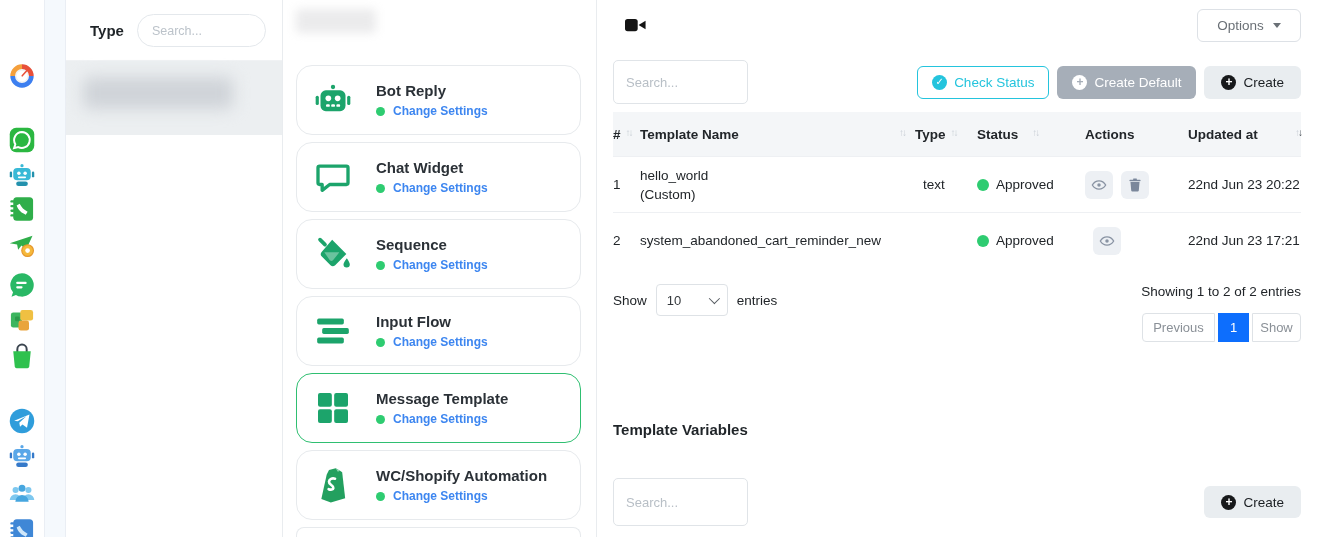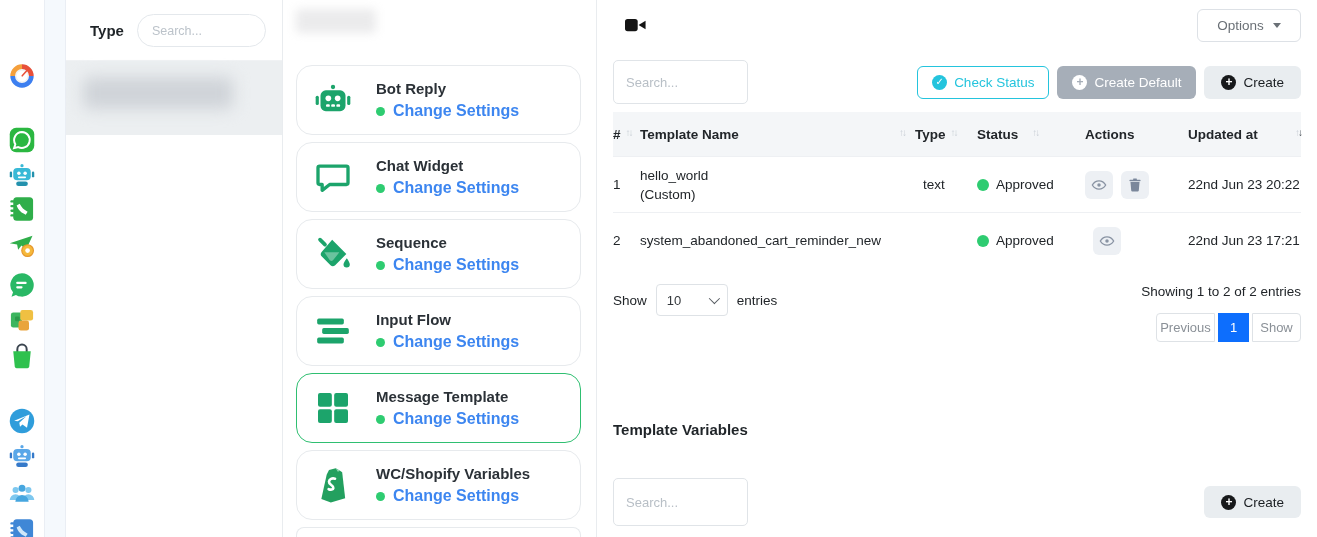--- a/index.html
+++ b/index.html
@@ -26,21 +26,21 @@
   .settings { position:absolute; left:283px; top:0; width:314px; height:537px; background:#fff; border-right:1px solid #e9ecef; }
   .blur-title { margin:9px 0 0 13px; width:80px; height:24px; background:#ebebec; filter:blur(5px); border-radius:3px; }
   .cards { margin:32px 15px 0 13px; }
   .card { height:70px; border:1px solid #e7eaed; border-radius:16px; margin-bottom:7px; background:#fff; display:flex; align-items:center; padding-left:15px; gap:22px; cursor:pointer; }
   .card.selected { border-color:#2fbf71; }
   .card .cicon { width:42px; height:42px; color:#1ca46b; flex:none; display:flex; align-items:center; justify-content:center; }
   .card .cicon svg { width:40px; height:40px; }
   .card-title { font-size:15px; font-weight:bold; color:#2b3137; margin-bottom:5px; }
   .cs-row { display:flex; align-items:center; gap:8px; }
   .gdot { width:9px; height:9px; border-radius:50%; background:#2ecc71; }
-  .cs-link { font-size:16px; font-weight:bold; color:#3d86f0; cursor:pointer; }
+  .cs-link { font-size:12px; font-weight:bold; color:#3d86f0; cursor:pointer; }
   .card.partial { height:10px; margin-bottom:0; border-bottom:none; border-radius:8px 8px 0 0; }
 
   
   .main { position:absolute; left:597px; top:0; right:0; height:537px; background:#fff; padding:0 16px; }
   .main-head { display:flex; align-items:center; margin-top:8px; height:34px; }
   .page-title { font-size:15.5px; font-weight:bold; color:#1f2428; }
   .vid { margin-left:12px; display:flex; align-items:center; }
   .btn { display:inline-flex; align-items:center; justify-content:center; gap:7px; height:33px; border-radius:6px; font-size:13.5px; cursor:pointer; border:1px solid transparent; white-space:nowrap; font-family:inherit; }
   .btn-options { margin-left:auto; width:104px; background:#fff; border-color:#dde1e6; color:#6a7076; gap:9px; }
   .caret { width:0; height:0; border-left:4.5px solid transparent; border-right:4.5px solid transparent; border-top:5px solid #6a7076; margin-top:1px; }
@@ -79,21 +79,21 @@
   .abtn.del { color:#7b879b; }
 
   .tfoot { display:flex; margin-top:16px; align-items:flex-start; }
   .show-group { display:flex; align-items:center; gap:9px; font-size:13.5px; color:#212529; }
   .psize { width:72px; height:32px; border:1px solid #dee2e6; border-radius:4px; display:flex; align-items:center; padding:0 10px; font-size:13px; color:#34383c; cursor:pointer; }
   .psize .chev { margin-left:auto; width:8px; height:8px; border-right:1.6px solid #555a60; border-bottom:1.6px solid #555a60; transform:rotate(45deg) translateY(-2px); }
   .foot-right { margin-left:auto; display:flex; flex-direction:column; align-items:flex-end; }
   .showing { font-size:13.5px; color:#212529; }
   .pager { display:flex; gap:3px; margin-top:14px; }
   .pg { height:29px; display:flex; align-items:center; justify-content:center; font-size:13px; border:1px solid #dee2e6; background:#fff; color:#8a9097; cursor:pointer; font-family:inherit; }
-  .pg.prev { width:59px; border-radius:4px 0 0 4px;text-align:center; }
+  .pg.prev { width:73px; border-radius:4px 0 0 4px;text-align:center; }
   .pg.num { width:31px; background:#0d6efd; border-color:#0d6efd; color:#fff; }
   .pg.next { width:49px; border-radius:0 4px 4px 0; }
 
   .tv-title { margin-top:79px; font-size:15px; font-weight:bold; color:#1f2428; }
   .tv-bar { display:flex; align-items:center; margin-top:40px; }
   .tv-bar .sq-search { height:48px; }
   .tv-bar .btn-light { margin-left:auto; height:32px; }
 </style>
 </head>
 <body>
@@ -315,21 +315,21 @@
 
       <div class="card">
         <span class="cicon">
           <svg viewBox="0 0 24 24">
               <path d="M8.2 5.8 9.6 3l4-1 2.6 1.4 1.3 1 1.8 15.6-8.6 2.5L5 20.4z" fill="#23a05f"></path>
               <path d="M13.6 2l2.6 1.4L14.9 4z" fill="#8fd7b0"></path>
               <path d="M13.2 8.2c-1.8-.5-3.4.2-3.6 1.8-.2 1.9 2.8 2.1 2.6 3.8-.1 1-1.5 1.2-2.8.7" fill="none" stroke="#fff" stroke-width="1.6" stroke-linecap="round"></path>
             </svg>
         </span>
         <div>
-          <div class="card-title">WC/Shopify Variables</div>
+          <div class="card-title">WC/Shopify Automation</div>
           <div class="cs-row">
               <span class="gdot"></span>
               <span class="cs-link">Change Settings</span>
             </div>
         </div>
       </div>
 
       <div class="card partial"></div>
     </div>
   </div>

